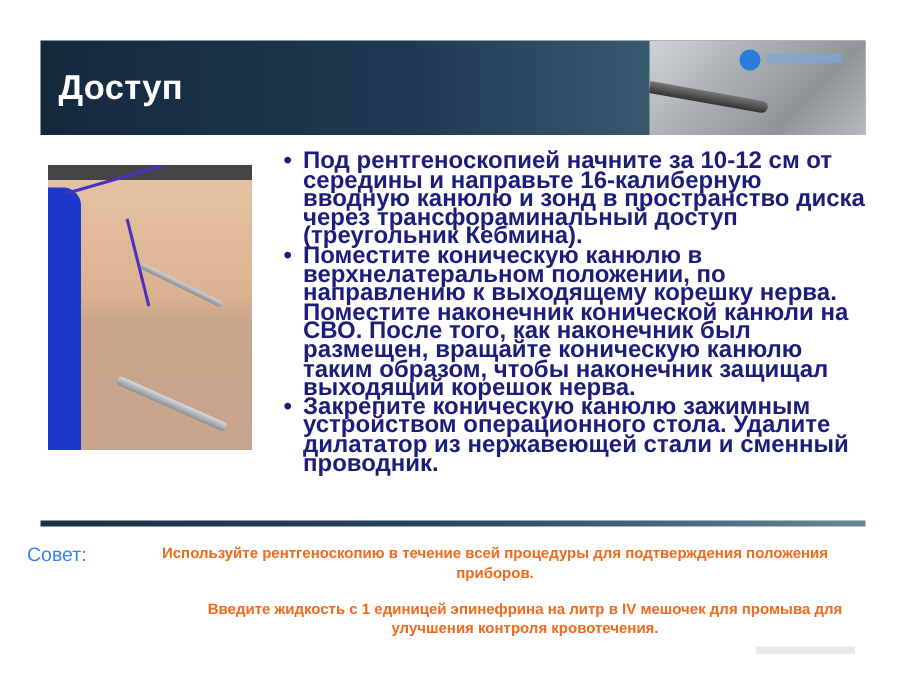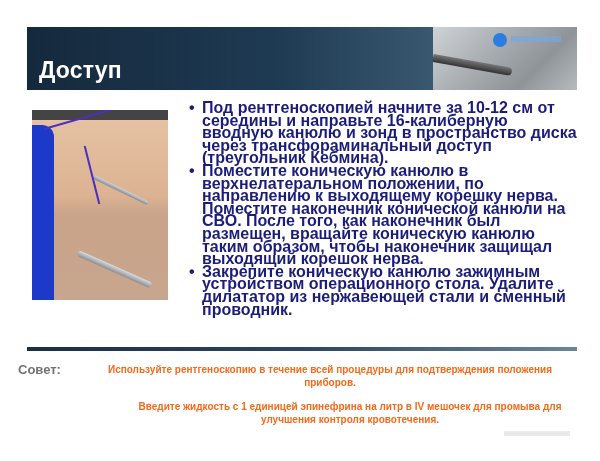--- a/index.html
+++ b/index.html
@@ -1,34 +1,34 @@
 <!DOCTYPE html>
 <html><head>
 <meta charset="utf-8">
 <style>
   html, body { margin:0; padding:0; }
   body { width:600px; height:461px; background:#ffffff; position:relative; overflow:hidden; font-family:"Liberation Sans", sans-serif; }
   .header { position:absolute; left:27px; top:27px; width:550px; height:63px; background:linear-gradient(90deg,#15293d 0%,#1e3a52 45%,#3a5a72 75%,#5f7d92 100%); overflow:hidden; }
-  .header-title { position:absolute; left:12px; bottom:6px; color:#ffffff; font-weight:bold; font-size:23px; letter-spacing:0.2px;text-align:right; }
+  .header-title { position:absolute; left:12px; bottom:18px; color:#ffffff; font-weight:bold; font-size:23px; letter-spacing:0.2px;text-align:right; }
   .header-image { position:absolute; right:0; top:0; width:144px; height:63px; background:linear-gradient(135deg,#cfd3d6 0%,#a8adb1 40%,#8e9498 70%,#b7bbbe 100%); overflow:hidden; }
   .probe { position:absolute; left:0; top:27px; width:80px; height:8px; background:linear-gradient(#777,#333); border-radius:0 4px 4px 0; transform:rotate(10deg); transform-origin:left center; }
   .logo { position:absolute; left:60px; top:6px; width:14px; height:14px; border-radius:50%; background:#2b7de0; }
   .logo-text { position:absolute; left:78px; top:9px; width:50px; height:6px; background:#7aa7d8; opacity:0.7; }
   .photo { position:absolute; left:32px; top:110px; width:136px; height:190px; background:linear-gradient(180deg,#e6c3a5 0%,#dcb392 45%,#c9a48a 55%,#c8a58e 100%); overflow:hidden; }
   .photo-blue { position:absolute; left:0; top:15px; width:22px; height:175px; background:#1c39c9; border-radius:0 12px 0 0; }
   .photo-dark { position:absolute; left:0; top:0; width:136px; height:10px; background:#444; }
   .photo-line1 { position:absolute; left:12px; top:18px; width:80px; height:2px; background:#4b2fc0; transform:rotate(-16deg); transform-origin:left; }
   .photo-line2 { position:absolute; left:59px; top:35px; width:2px; height:60px; background:#4b2fc0; transform:rotate(-14deg); }
   .needle1 { position:absolute; left:62px; top:65px; width:60px; height:4px; background:linear-gradient(#d0d4d8,#888c90); transform:rotate(26deg); transform-origin:left; border-radius:2px; }
   .needle2 { position:absolute; left:46px; top:140px; width:80px; height:6px; background:linear-gradient(#d8dcdf,#8a8e92); transform:rotate(24deg); transform-origin:left; border-radius:3px; }
   .bullets { position:absolute; left:187px; top:102px; width:395px; margin:0; padding:0; list-style:none; color:#1c1d7a; font-weight:bold; font-size:16px; line-height:12.6px; }
   .bullets li { position:relative; padding-left:15px; }
   .bullets li::before { content:"•"; position:absolute; left:2px; top:0; }
   .divider { position:absolute; left:27px; top:347px; width:550px; height:4px; background:linear-gradient(90deg,#1a2f44 0%,#2a4660 50%,#6a8598 100%); }
-  .tip-label { position:absolute; left:18px; top:362px; color:#737373; font-weight:bold; font-size:13px; }
+  .tip-label { position:absolute; left:18px; top:362px; color:#3b82f6; font-weight:normal; font-size:13px; }
   .tip-text { position:absolute; left:90px; width:480px; color:#f26a1b; font-weight:bold; font-size:10px; line-height:12.5px;text-align:center; }
   .tip1 { top:364px; }
   .tip2 { top:401px;margin-left:20px; }
   .footer-mark { position:absolute; left:504px; top:431px; width:66px; height:5px; background:#e9e9e9; }
 </style>
 </head>
 <body>
 
 <div class="header">
   <div class="header-title">Доступ</div>

